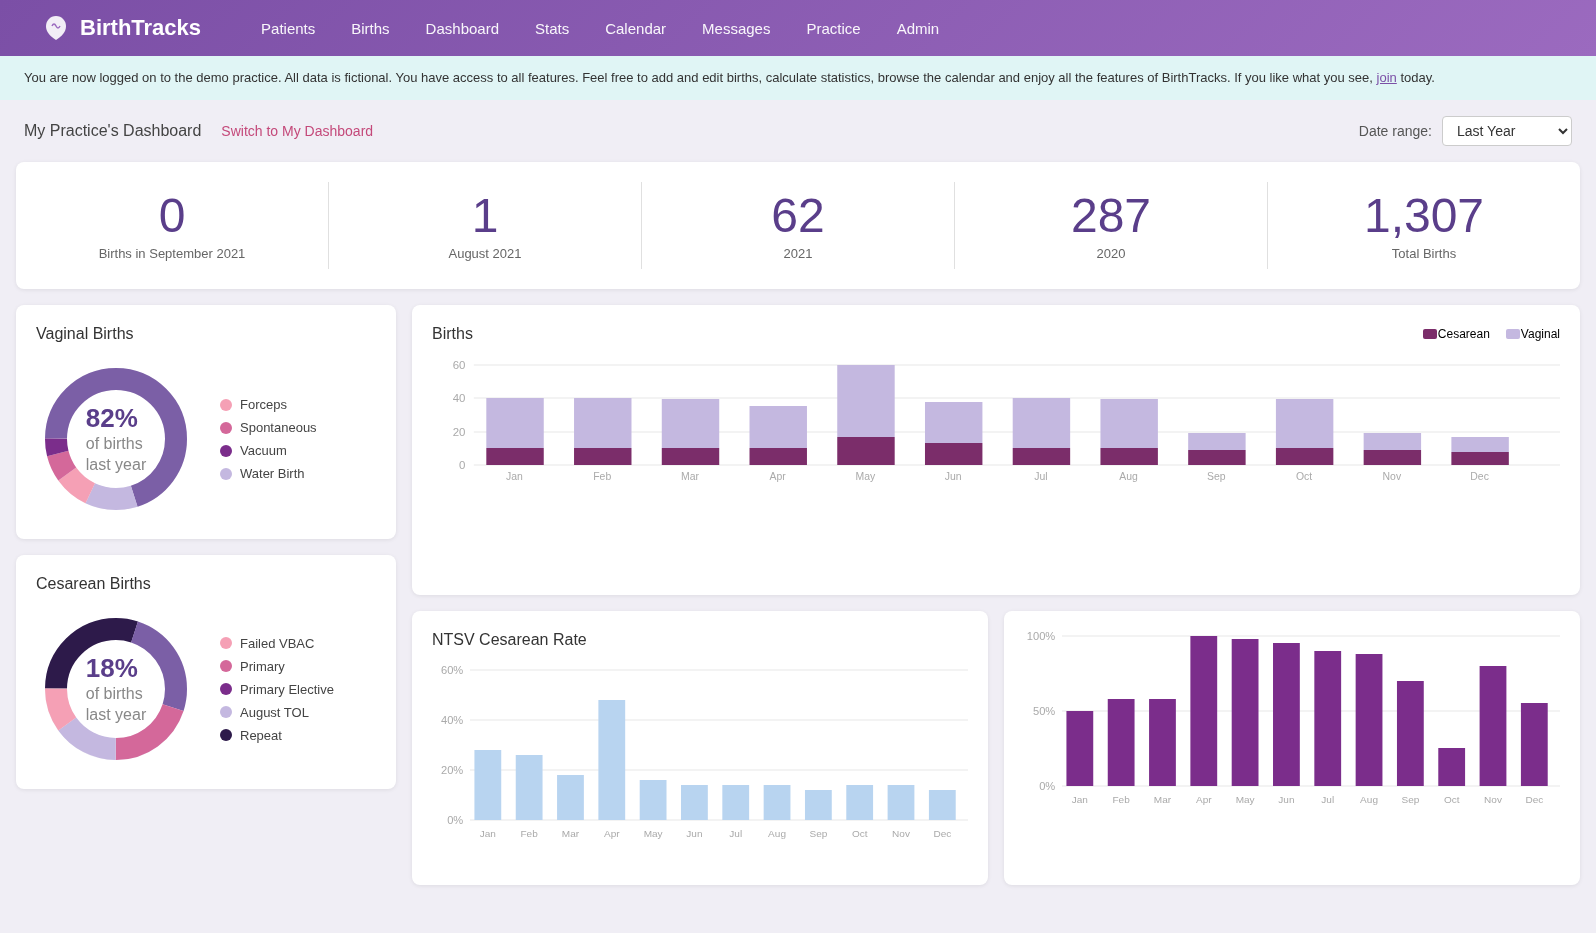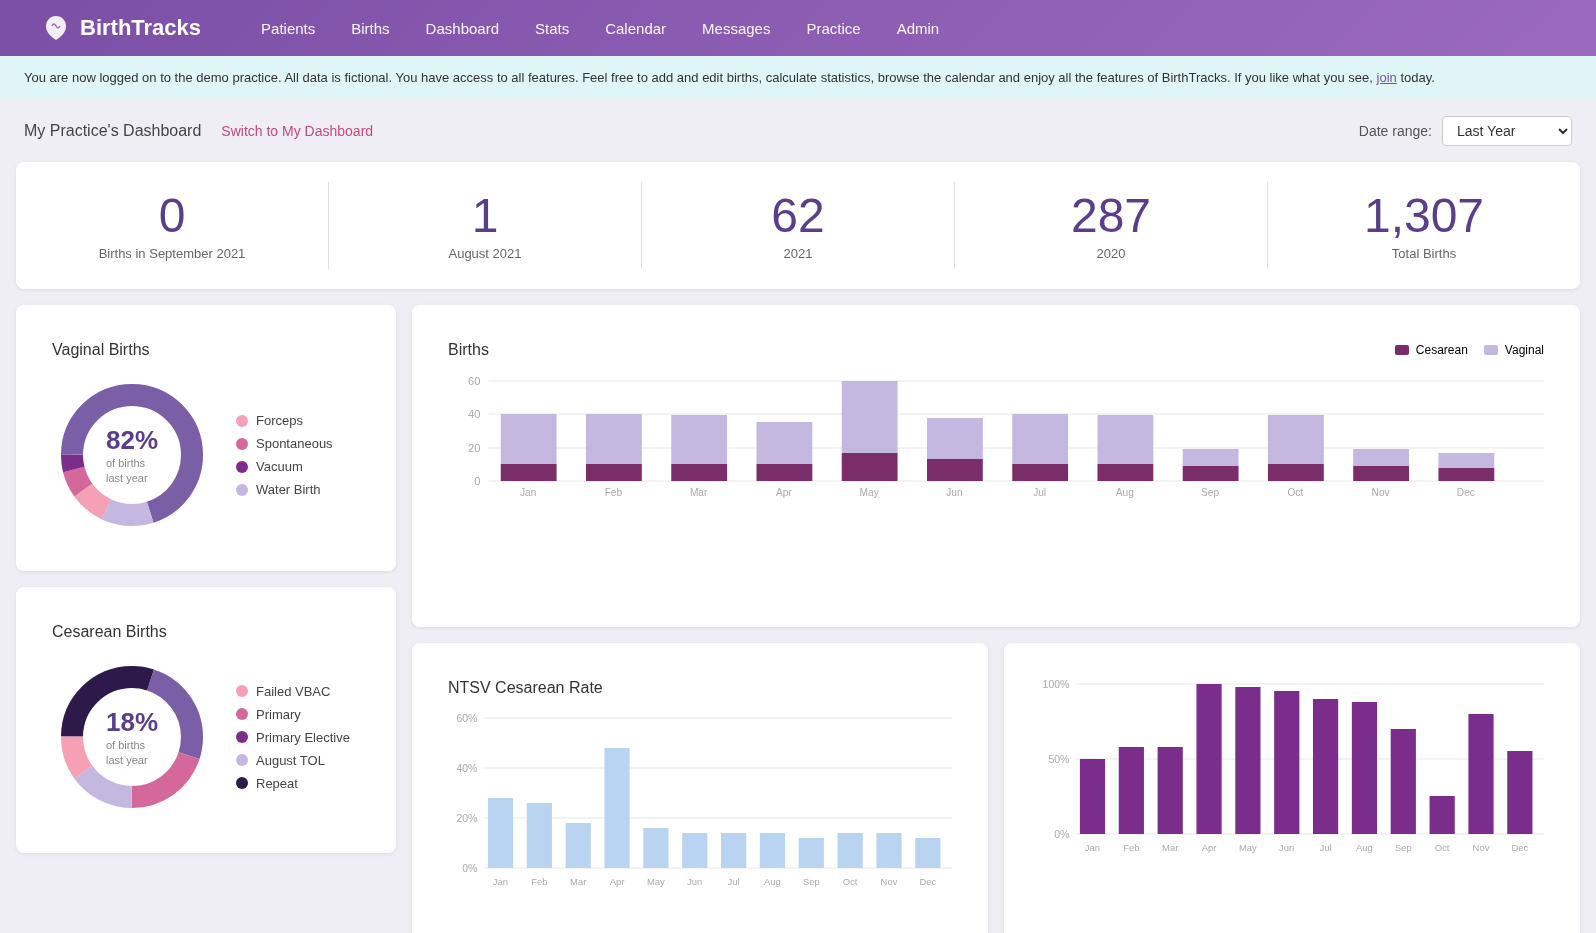--- a/index.html
+++ b/index.html
@@ -135,21 +135,21 @@
       flex: 1;
       display: flex;
       flex-direction: column;
       gap: 16px;
     }
 
     
     .card {
       background: white;
       border-radius: 8px;
-      padding: 36px;
+      padding: 20px;
       box-shadow: 0 1px 4px rgba(0,0,0,0.08);
     }
     .card-title {
       font-size: 16px;
       color: #333;
       font-weight: 500;
       margin-bottom: 16px;
     }
 
     
@@ -170,21 +170,21 @@
       left: 50%;
       transform: translate(-50%, -50%);
       text-align: left;
     }
     .donut-percent {
       font-size: 26px;
       font-weight: 600;
       color: #5a3e8a;
     }
     .donut-sublabel {
-      font-size: 11px;
+      font-size: 16px;
       color: #888;
       line-height: 1.3;
     }
 
     
     .legend {
       display: flex;
       flex-direction: column;
       gap: 8px;
     }
@@ -204,21 +204,21 @@
     .chart-legend {
       display: flex;
       gap: 16px;
       justify-content: flex-end;
       margin-bottom: 8px;
       font-size: 12px;
     }
     .chart-legend-item {
       display: flex;
       align-items: center;
-      gap: 7px;
+      gap: 1px;
     }
     .chart-legend-dot {
       width: 14px;
       height: 10px;
       border-radius: 2px;
     }
 
     
     .charts-row {
       display: flex;

